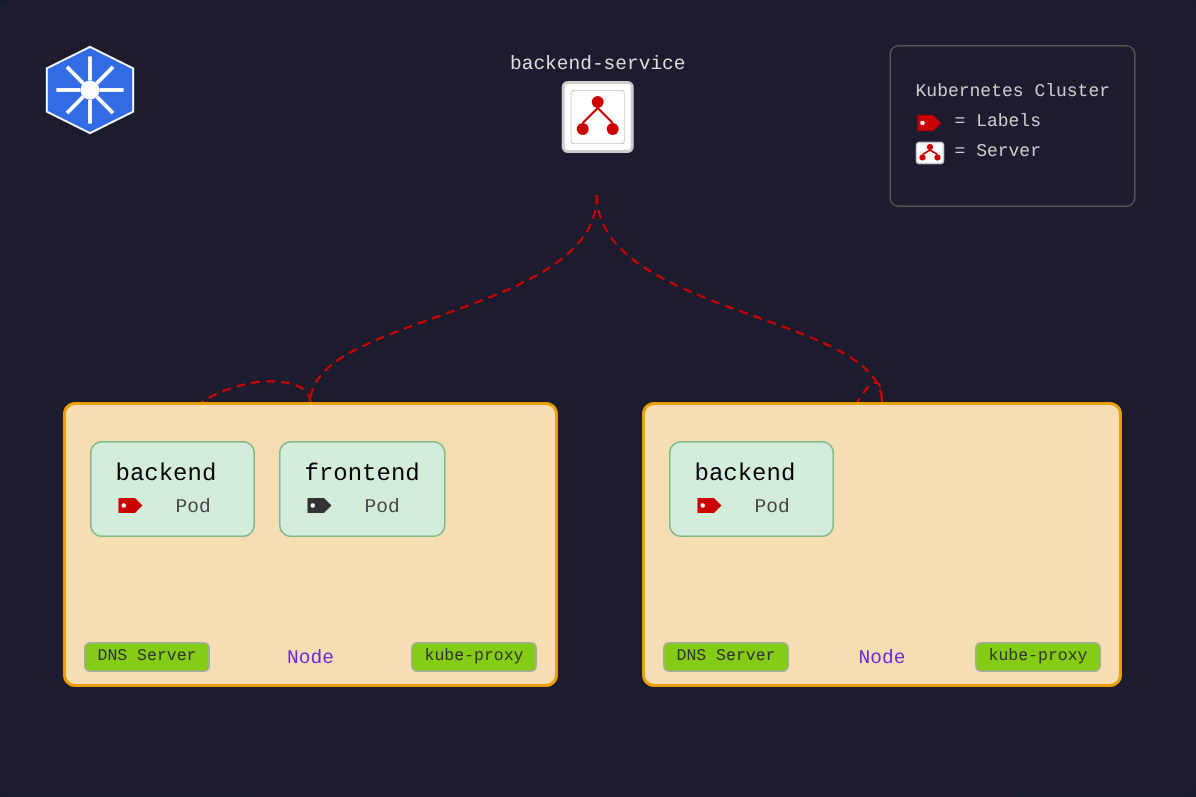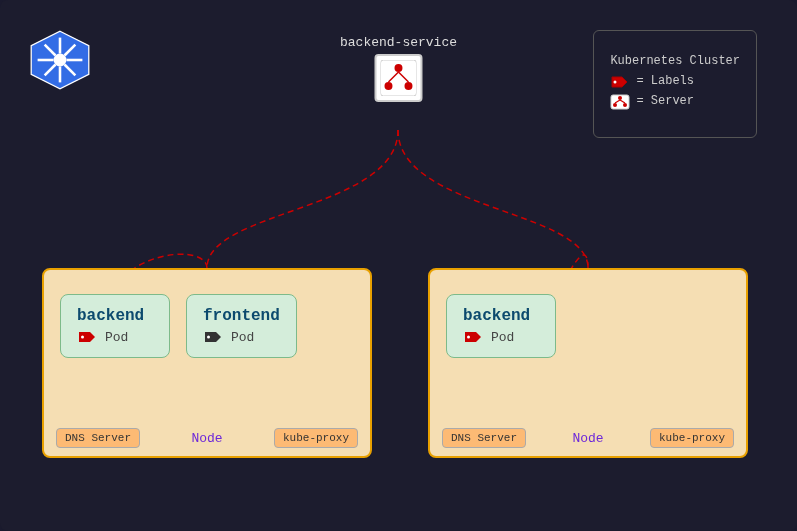--- a/index.html
+++ b/index.html
@@ -124,28 +124,28 @@
       padding: 12px 16px;
       display: inline-flex;
       flex-direction: column;
       align-items: flex-start;
       gap: 4px;
       min-width: 110px;
     }
 
     .pod-label {
       font-size: 16px;
-      color: #0c4a6e;
-      font-weight: bold;
+      color: #000000;
+      font-weight: normal;
     }
 
     .pod-type-row {
       display: flex;
       align-items: center;
-      gap: 8px;
+      gap: 20px;
     }
 
     .pod-type-text {
       font-size: 13px;
       color: #444;
     }
 
     
     .pods-row {
       display: flex;
@@ -159,21 +159,21 @@
       bottom: 8px;
       left: 0;
       right: 0;
       display: flex;
       align-items: center;
       justify-content: space-between;
       padding: 0 12px;
     }
 
     .node-component {
-      background: #fdba74;
+      background: #84cc16;
       border: 1px solid #aaa;
       border-radius: 4px;
       padding: 3px 8px;
       font-size: 11px;
       color: #333;
     }
 
     .node-label-text {
       font-size: 13px;
       color: #6d28d9;

